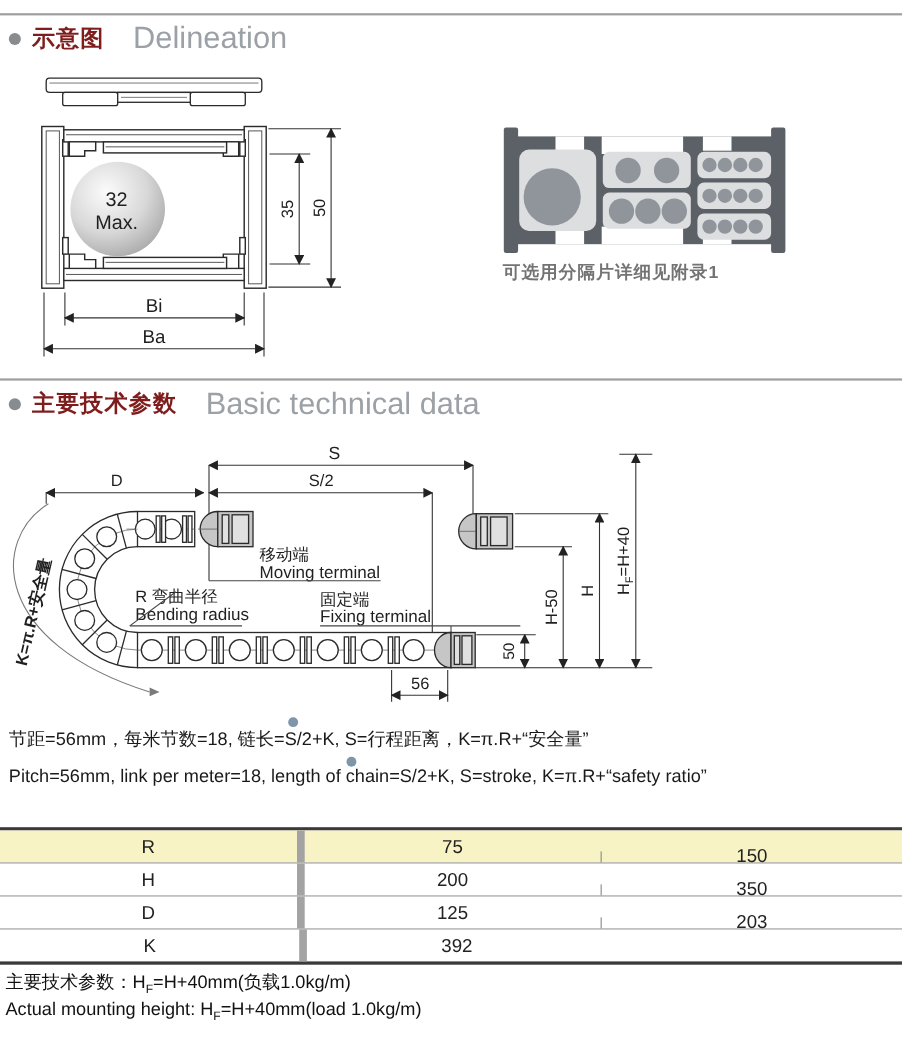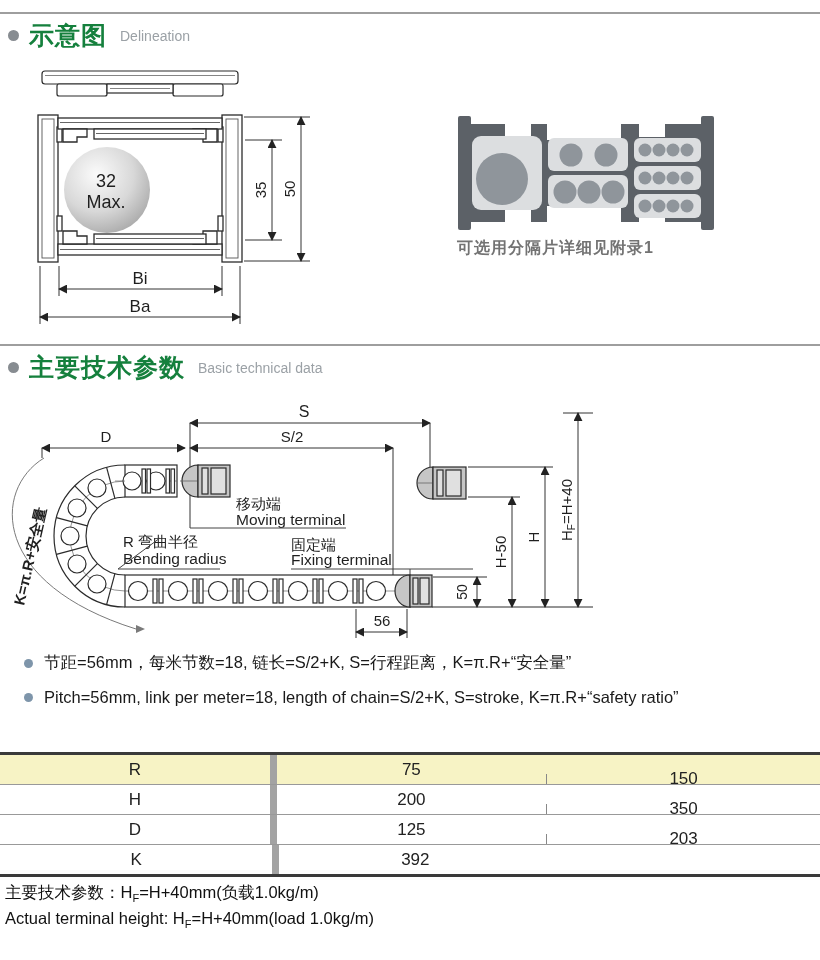--- a/index.html
+++ b/index.html
@@ -1,24 +1,24 @@
 <!DOCTYPE html>
 <html><head>
 <meta charset="utf-8">
 <style>
   html,body{margin:0;padding:0;background:#fff;}
   .page{position:relative;width:820px;height:960px;background:#fff;overflow:hidden;
         font-family:"Liberation Sans","DejaVu Sans",sans-serif;color:#1f1f1f;}
   .rule{position:absolute;left:0;width:820px;height:2px;background:#9e9e9e;}
   .hdr{position:absolute;left:8px;display:flex;align-items:center;white-space:nowrap;}
   .hdr .dot{width:11px;height:11px;border-radius:50%;background:#878c91;margin-right:10px;flex:0 0 auto;}
-  .hdr .cn{font-size:25px;font-weight:bold;color:#15803d;letter-spacing:1px;font-family:Liberation Serif, serif;}
-  .hdr .en{font-size:14px;color:#9ba1a6;margin-left:13px;}
+  .hdr .cn{font-size:21px;font-weight:bold;color:#7f1d1d;letter-spacing:1px;font-family:Liberation Serif, serif;}
+  .hdr .en{font-size:28px;color:#9ba1a6;margin-left:26px;}
   .caption{position:absolute;left:457px;top:238px;font-size:16px;font-weight:bold;color:#737373;letter-spacing:1px;}
-  .note{position:absolute;left:24px;display:flex;align-items:center;font-size:16.5px;color:#1a1a1a;white-space:nowrap;}
+  .note{position:absolute;left:8px;display:flex;align-items:center;font-size:16.5px;color:#1a1a1a;white-space:nowrap;flex-direction:column;}
   .note .dot{width:9px;height:9px;border-radius:50%;background:#7e95aa;margin-right:11px;flex:0 0 auto;}
   .tbl{position:absolute;left:0;top:752px;width:820px;border-top:3px solid #3a3a3a;border-bottom:3px solid #3a3a3a;}
   .trow{display:flex;height:29px;align-items:stretch;border-top:1.5px solid #999;}
   .trow:first-child{border-top:none;}
   .trow.hl{background:#f7f3c5;}
   .tcell{display:flex;align-items:center;justify-content:center;font-size:17px;color:#222;}
   .c1{width:33.2%;} .c2{width:33.2%;border-left:7px solid #a3a3a3;} .c3{width:33.6%;border-left:1px solid #888;margin-top:19px;}
   .foot{position:absolute;left:5px;font-size:16.5px;color:#111;}
   .foot sub{font-size:11px;}
   svg{position:absolute;overflow:visible;}
@@ -317,15 +317,15 @@
       <div class="tcell c2">125</div>
       <div class="tcell c3">203</div>
     </div>
     <div class="trow">
       <div class="tcell c1">K</div>
       <div class="tcell c2">392</div>
     </div>
   </div>
 
   <div class="foot" style="top:882px"><span>主要技术参数：H</span><sub>F</sub><span>=H+40mm(负载1.0kg/m)</span></div>
-  <div class="foot" style="top:909px"><span>Actual terminal height: H</span><sub>F</sub><span>=H+40mm(load 1.0kg/m)</span></div>
+  <div class="foot" style="top:909px"><span>Actual mounting height: H</span><sub>F</sub><span>=H+40mm(load 1.0kg/m)</span></div>
 
 </div>
 
 </body></html>

